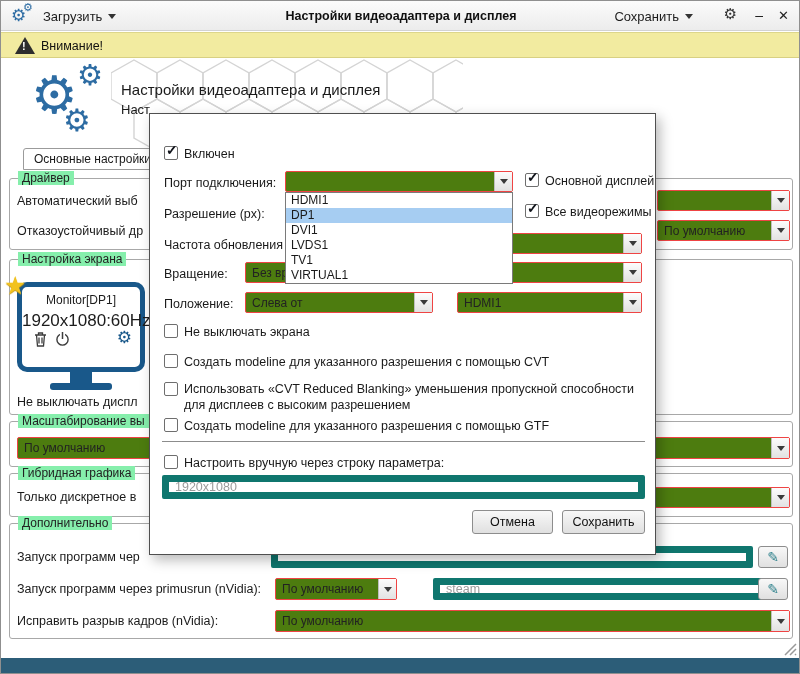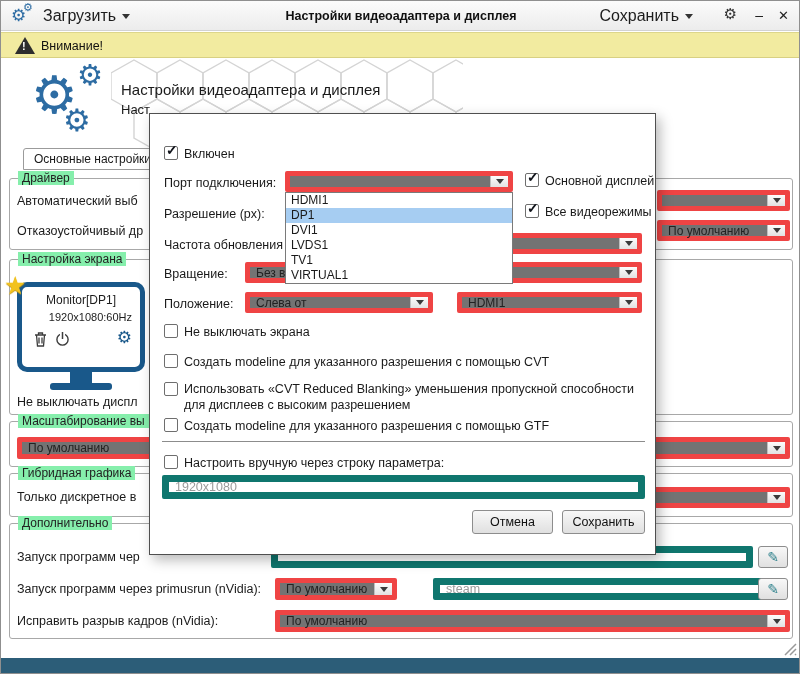--- a/index.html
+++ b/index.html
@@ -3,54 +3,54 @@
 <meta charset="utf-8">
 <style>
   *{margin:0;padding:0;box-sizing:border-box}
   html,body{background:#e9e9e9}
   body{font-family:"Liberation Sans", sans-serif}
   #app{position:relative;width:800px;height:674px;background:#fff;border:1px solid #8f8f8f;overflow:hidden}
   .abs{position:absolute}
 
   
   #titlebar{position:absolute;left:0;top:0;width:800px;height:30px;background:linear-gradient(#fbfbfb,#ececec);border-bottom:1px solid #d2d2d2}
-  .tb-text{font-size:16px;color:#1c1c1c}
+  .tb-text{font-size:13px;color:#1c1c1c}
   .tb-btn{position:absolute;display:flex;align-items:center;gap:6px;height:20px;cursor:default}
   .gear{color:#2d6ca3;line-height:1}
   .caret{width:0;height:0;border-left:4px solid transparent;border-right:4px solid transparent;border-top:5px solid #333}
 
   
   #warnbar{position:absolute;left:0;top:31px;width:800px;height:26px;background:#f2eba0;border-top:1px solid #ddd68b;border-bottom:1px solid #d8d083}
   .warn-tri{position:absolute;left:14px;top:4px;width:0;height:0;border-left:10px solid transparent;border-right:10px solid transparent;border-bottom:17px solid #2d2d2d}
   .warn-excl{position:absolute;left:21px;top:7px;color:#fff;font-size:11px;font-weight:bold}
 
   
   .lbl{position:absolute;font-size:12.5px;color:#1a1a1a;white-space:nowrap}
   .fs{position:absolute;border:1px solid #a8a8a8;border-radius:3px;background:transparent}
   .legend{position:absolute;top:-8px;left:8px;background:#86efac;padding:0 4px;font-size:12px;color:#222;white-space:nowrap}
-  .combo{position:absolute;background:#737373;border:5px solid #ef4444;border-radius:2px}
+  .combo{position:absolute;background:#4d7c0f;border:1px solid #ef4444;border-radius:2px}
   .combo-val{position:absolute;left:6px;top:50%;transform:translateY(-50%);font-size:12px;color:#222;white-space:nowrap}
   .combo-btn{position:absolute;top:0;right:0;bottom:0;width:18px;background:linear-gradient(#fcfcfc,#e2e2e2);border-left:1px solid #bfbfbf;display:flex;align-items:center;justify-content:center}
   .tri{width:0;height:0;border-left:4px solid transparent;border-right:4px solid transparent;border-top:5px solid #3a3a3a}
   .cb{position:absolute;width:14px;height:14px;background:#fff;border:1px solid #6e6e6e;border-radius:2px}
   .cb .check{position:absolute;left:1px;top:-4px;font-size:14px;font-weight:bold;color:#10131a;line-height:1.1}
   .cblbl{position:absolute;font-size:12.5px;color:#1a1a1a;white-space:nowrap}
   .btn{position:absolute;display:flex;align-items:center;justify-content:center;background:linear-gradient(#f8f8f8,#e0e0e0);border:1px solid #8d8d8d;border-radius:3px;font-size:12.5px;color:#111}
   .input{position:absolute;background:#fff;border:7px solid #0f766e;border-radius:2px;font-size:12.5px;color:#222;padding:0 6px;font-family:inherit;outline:none}
   .input::placeholder{color:#9b9b9b}
 
   
   #page-title{position:absolute;left:120px;top:80px;font-size:15px;color:#1a1a1a;white-space:nowrap}
   #page-sub{position:absolute;left:120px;top:101px;font-size:13px;color:#1a1a1a;white-space:nowrap}
   #tab-main{position:absolute;left:22px;top:147px;height:22px;padding:0 10px;border:1px solid #9b9b9b;border-radius:3px 3px 0 0;background:#fff;font-size:12px;color:#1a1a1a;display:flex;align-items:center}
 
   
   #monitor-card{position:absolute;left:16px;top:281px;width:128px;height:90px;border:5px solid #19588a;border-radius:10px;background:#fff}
   #monitor-card .mname{position:absolute;left:0;right:0;top:6px;text-align:center;font-size:12px;color:#1c1c1c;white-space:nowrap}
-  #monitor-card .mmode{position:absolute;left:0;right:8px;top:24px;text-align:right;font-size:11px;color:#1c1c1c;white-space:nowrap}
+  #monitor-card .mmode{position:absolute;left:0;right:0;top:24px;text-align:right;font-size:17px;color:#1c1c1c;white-space:nowrap}
   .micon{position:absolute;cursor:default}
 
   
   #dialog{position:absolute;left:148px;top:112px;width:507px;height:442px;background:#fff;border:1px solid #4f4f4f;box-shadow:4px 5px 12px rgba(0,0,0,.28);z-index:10}
   #dialog .dlg-titlebar{position:absolute;left:0;top:0;right:0;height:24px;border-bottom:1px solid #a3a3a3;font-size:13px;color:#111;line-height:23px;padding-left:12px;white-space:nowrap}
   #port-list{position:absolute;left:135px;top:78px;width:228px;height:92px;background:#fff;border:1px solid #7a7a7a;z-index:5}
   #port-list .opt{height:15px;line-height:15px;font-size:12px;color:#1a1a1a;padding-left:5px;white-space:nowrap}
   #port-list .opt.sel{background:#a6cdf2}
   .dsep{position:absolute;left:12px;top:327px;width:483px;border-top:1px solid #8c8c8c}
 

